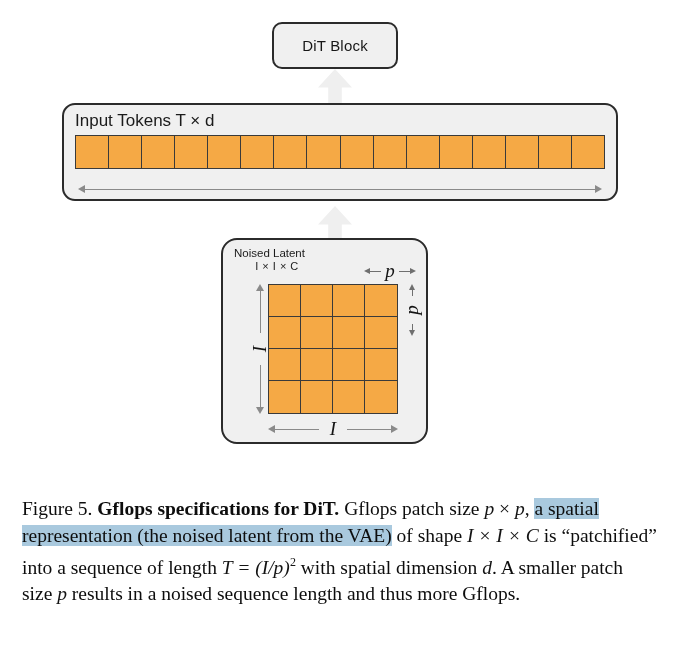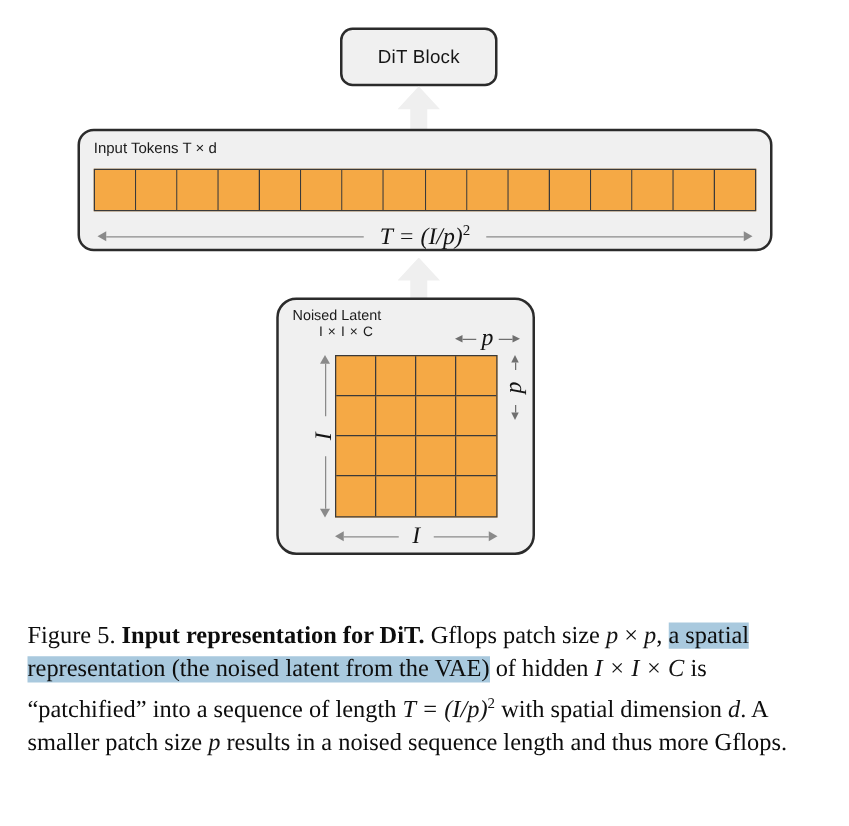--- a/index.html
+++ b/index.html
@@ -65,21 +65,21 @@
     height: 98px;
     box-sizing: border-box;
     border: 2px solid #2b2b2b;
     border-radius: 13px;
     background: #f0f0f0;
   }
   #tokens-caption {
     position: absolute;
     left: 11px;
     top: 6px;
-    font-size: 12px;
+    font-size: 17px;
     color: #1b1b1b;
   }
   #token-row {
     position: absolute;
     left: 11px;
     top: 30px;
     right: 11px;
     height: 34px;
     display: flex;
     border: 1.6px solid #3a3a3a;
@@ -320,23 +320,20 @@
       <div class="token-cell"></div>
       <div class="token-cell"></div>
       <div class="token-cell"></div>
       <div class="token-cell"></div>
       <div class="token-cell"></div>
     </div>
 
   <div id="t-measure">
     <span class="meas-head-l"></span>
     <span class="meas-line"></span>
-    <span id="t-formula" class="math">
-      <span>T = (I/p)</span><sup>2</sup>
-    </span>
     <span class="meas-line"></span>
     <span class="meas-head-r"></span>
   </div>
 </div>
 
 <div class="block-arrow" id="arrow-latent-to-tokens"></div>
 
 <div id="latent-panel">
   <div id="latent-title">
     <span>Noised Latent</span>
@@ -390,18 +387,18 @@
     <span class="pvhead-up"></span>
     <span class="pvline"></span>
     <span id="p-label-v" class="math">p</span>
     <span class="pvline"></span>
     <span class="pvhead-dn"></span>
   </div>
 </div>
 
 <div id="caption">
   <span>Figure 5.</span>
-  <b>Input representation for DiT.</b><span> Gflops patch size </span><span class="math">p</span><span> × </span><span class="math">p</span><span>,</span>
-  <span class="hl">a spatial representation (the noised latent from the VAE)</span><span> of hidden</span>
+  <b>Gflops specifications for DiT.</b><span> Gflops patch size </span><span class="math">p</span><span> × </span><span class="math">p</span><span>,</span>
+  <span class="hl">a spatial representation (the noised latent from the VAE)</span><span> of shape</span>
   <span class="math">I × I × C</span><span> is “patchified” into a sequence of length </span><span class="math">T = (I/p)</span><sup class="mathup">2</sup>
   <span>with spatial dimension </span><span class="math">d</span><span>. A smaller patch size </span><span class="math">p</span><span> results in a noised</span>
   <span>sequence length and thus more Gflops.</span>
 </div>
 
 </body></html>

